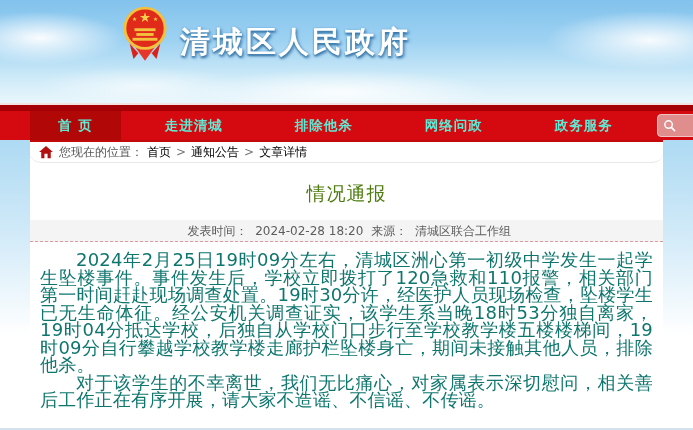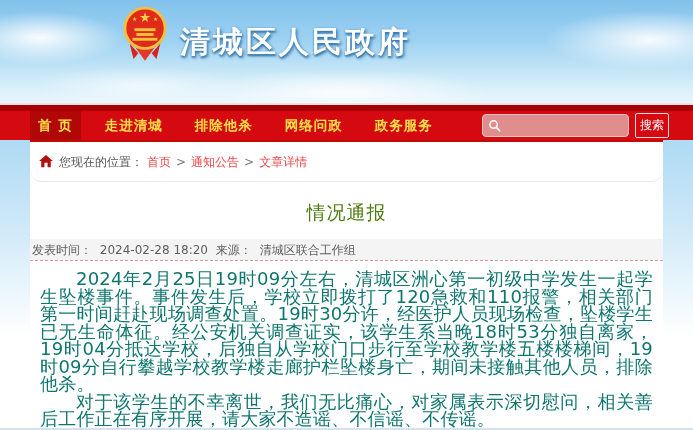--- a/index.html
+++ b/index.html
@@ -27,22 +27,22 @@
     white-space:nowrap;
     text-align:center;
   }
   .pink-line { height:2px; background:#f3e2e2; }
   
   .nav {
     height:35px; background:#d40a10; border-top:6px solid #a40006;
     display:flex; align-items:center; padding-left:30px; position:relative;
   }
   .nav-item {
-    height:29px; line-height:29px; padding:0 8px; margin-right:16px;
-    color:#fde047; font-size:13.5px; font-weight:bold; letter-spacing:1px;
+    height:29px; line-height:29px; padding:0 28px; margin-right:16px;
+    color:#5eead4; font-size:13.5px; font-weight:bold; letter-spacing:1px;
     cursor:pointer; white-space:nowrap;
   }
   .nav-item.active { background:#b20707; }
   .nav-search { margin-left:auto; margin-right:24px; display:flex; align-items:center; }
   .search-box {
     width:147px; height:23px; background:#e08d8d; border:1px solid #efc3c3;
     border-radius:4px; display:flex; align-items:center; padding:0 5px;
   }
   .search-box svg { flex:0 0 auto; }
   .search-input {
@@ -59,31 +59,31 @@
   
   .side-sky { position:absolute; top:140px; width:30px; height:195px; pointer-events:none;
     background:linear-gradient(180deg,#aedaf3 0%, #cfe9f8 45%, rgba(255,255,255,0) 100%); }
   .side-sky.left { left:0; } .side-sky.right { right:0; }
   
   .content {
     margin:0 30px; background:#ffffff; border-top:2px solid #c30a0a;
     min-height:286px; position:relative;
   }
   .breadcrumb {
-    height:40px; line-height:26px; border-bottom:1px solid #e8e8e8;
+    height:21px; line-height:26px; border-bottom:1px solid #e8e8e8;
     padding-left:9px; font-size:12px; color:#555; display:flex; align-items:center;border-radius:12px;
   }
   .breadcrumb svg { margin-right:6px; }
-  .breadcrumb a { color:#ef4444; text-decoration:none; margin:14px 4px; cursor:pointer; }
+  .breadcrumb a { color:#000000; text-decoration:none; margin:14px 4px; cursor:pointer; }
   .crumb-sep { color:#777; margin:0 1px; }
   .article-title { margin-top:18px; text-align:center; font-size:19px; font-weight:normal; color:#4d7c0f; letter-spacing:1px; }
   .meta-bar {
     margin-top:13px; height:22px; line-height:22px; background:#f4f4f4;
     border-bottom:1px dashed #dd9a9a;
-    font-size:12px; color:#5d5d5d; text-align:left; padding-right:150px;
+    font-size:12px; color:#5d5d5d; text-align:right; padding-right:150px;
     white-space:nowrap;
   }
   .meta-bar span { margin:0 2px; }
   .article-body { padding:9px 10px 0 10px; }
   .article-body p {
     font-size:18px; line-height:17.5px; color:#0f766e; text-indent:2em;
     text-align:justify; letter-spacing:.2px;
   }
   .signature { margin-top:30px; padding-right:8px; text-align:right; font-size:13px; color:#3e3e3e; line-height:23px; }
   .bottom-line { position:absolute; left:0; bottom:0; width:693px; height:2px; background:#d3e2ec; }

